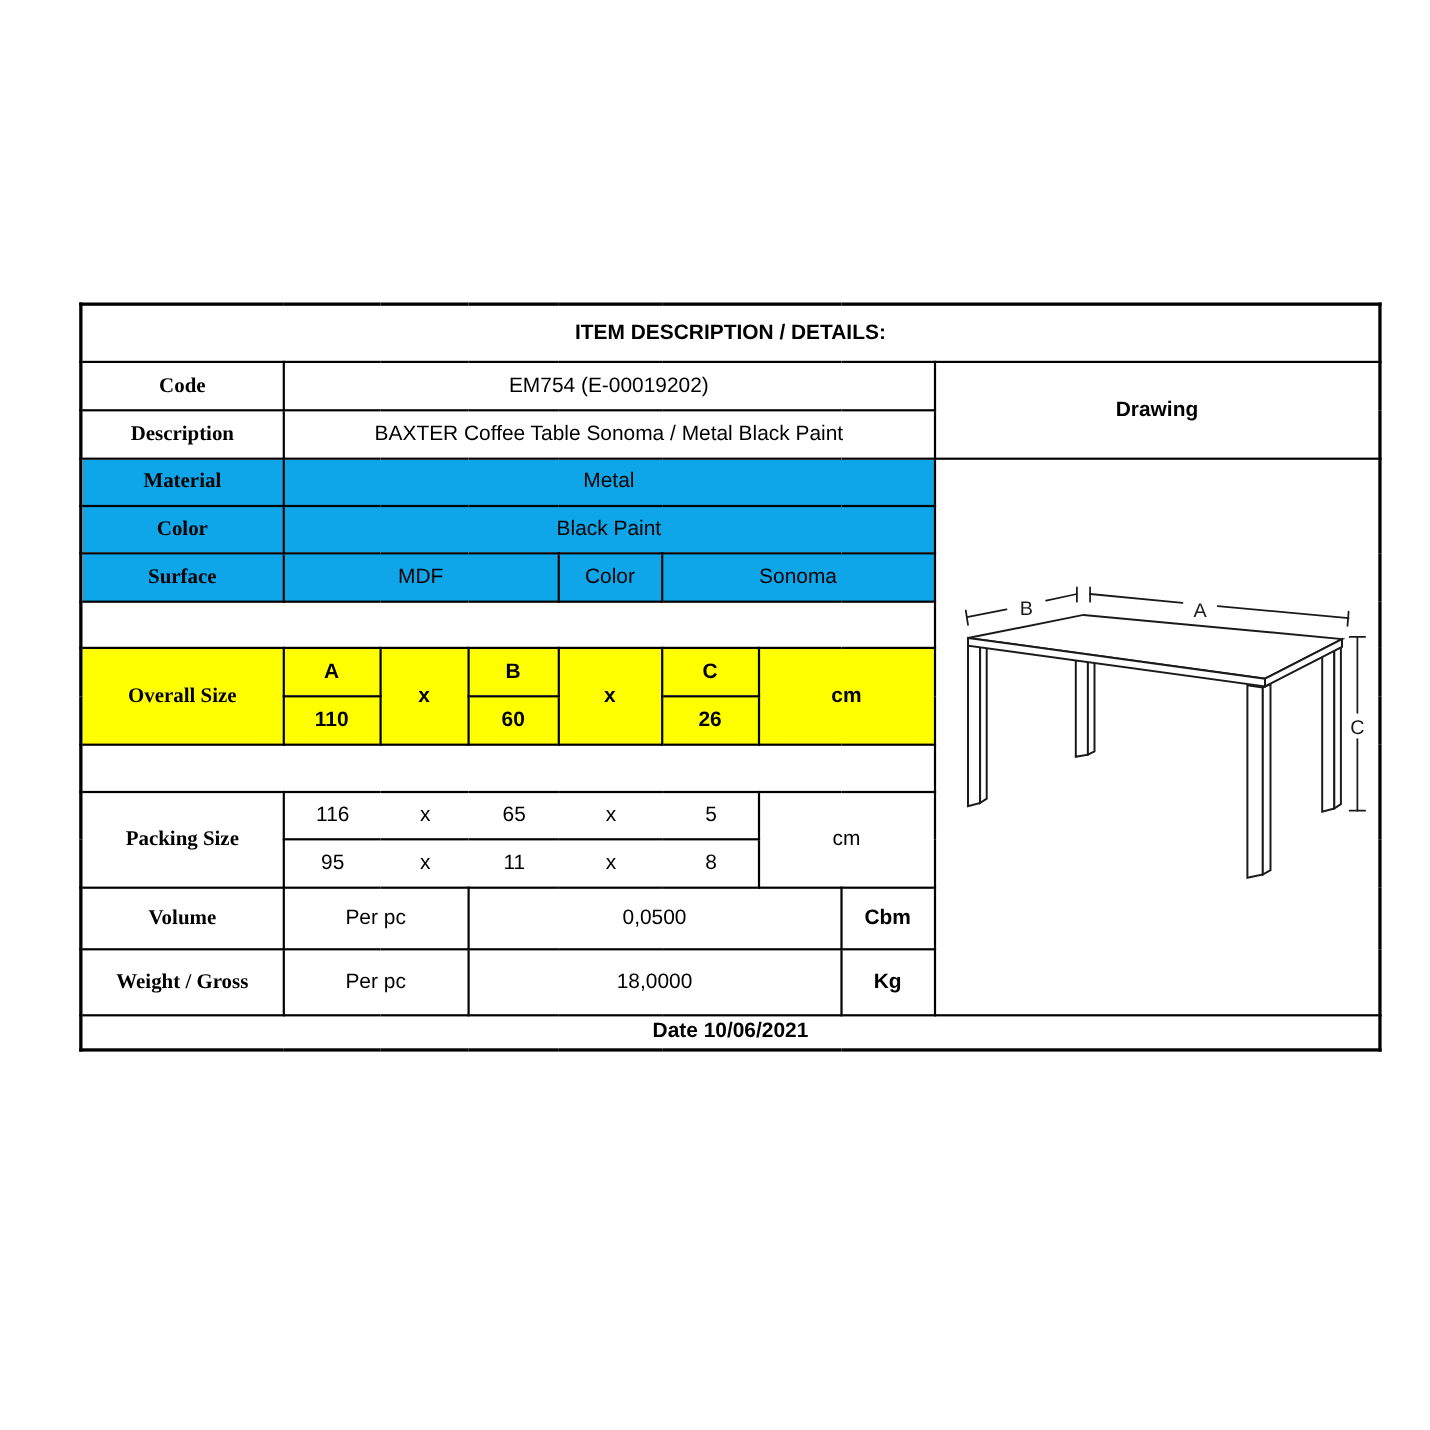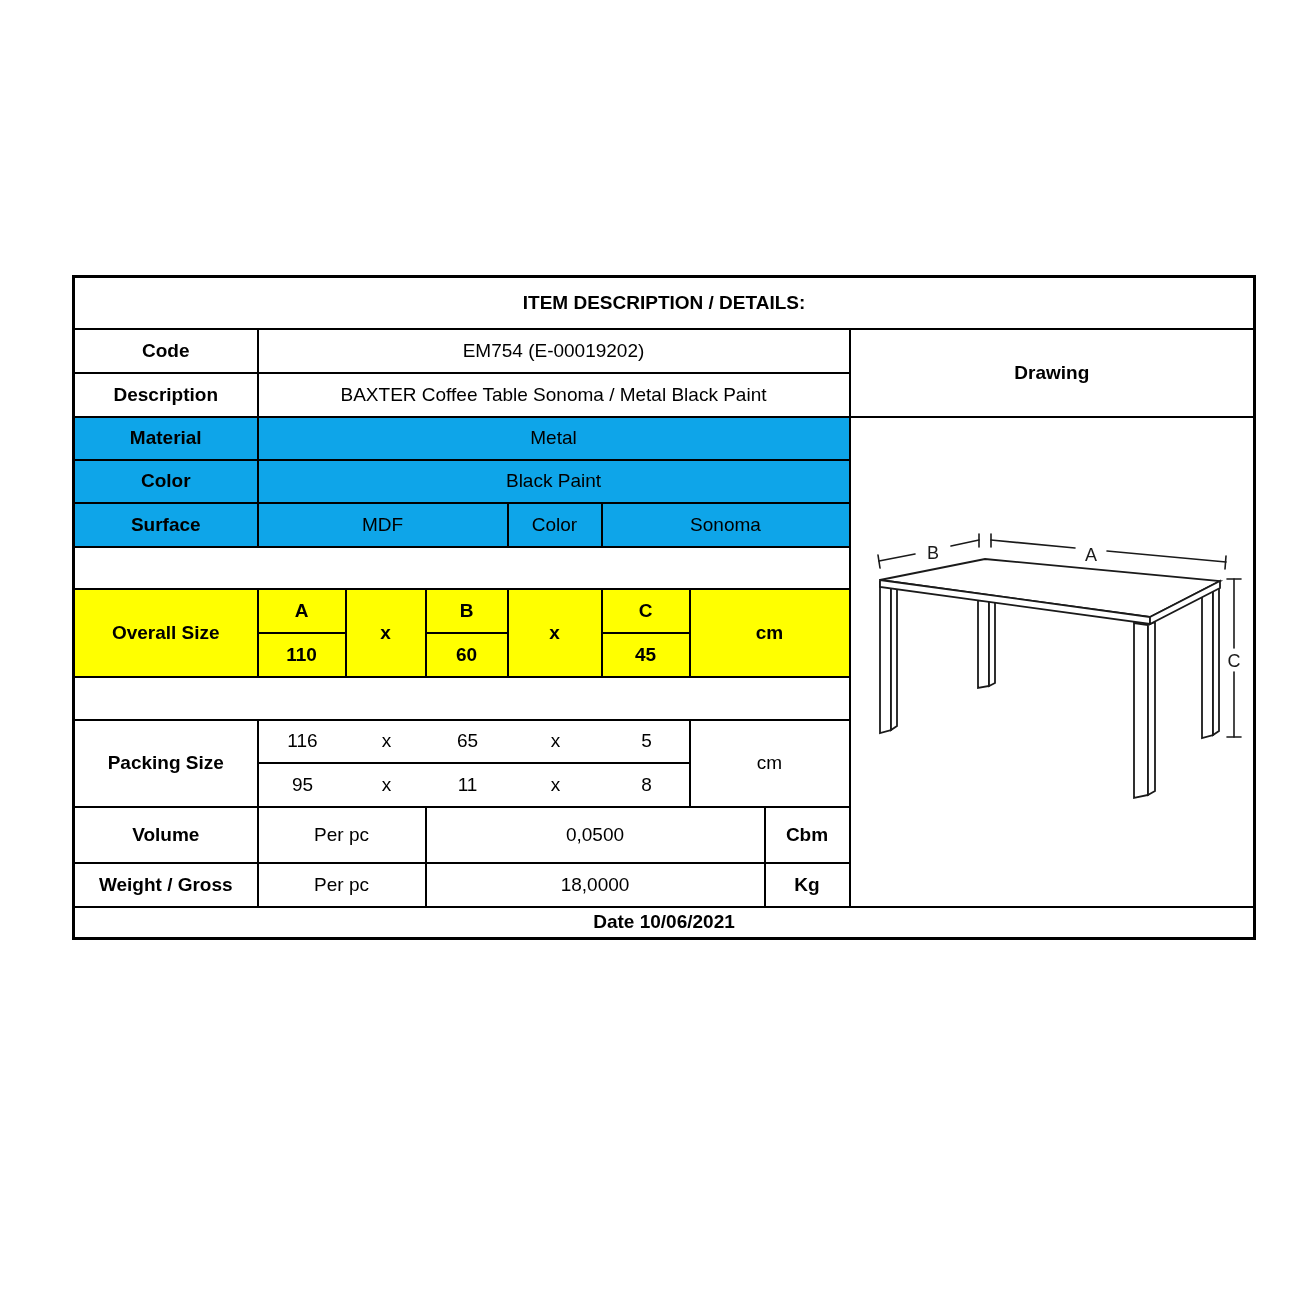--- a/index.html
+++ b/index.html
@@ -2,21 +2,21 @@
 <html><head>
 <meta charset="utf-8">
 <style>
   html,body{margin:0;padding:0;background:#ffffff;}
   .page{position:relative;width:1300px;height:1300px;background:#ffffff;
         font-family:"Liberation Sans", sans-serif;color:#000;}
   .spec-wrap{position:absolute;left:72px;top:275px;}
   table.spec{border-collapse:collapse;table-layout:fixed;width:1181px;padding-left:44px;}
   table.spec td{border:2px solid #000;padding:0;vertical-align:middle;
       text-align:center;font-size:19px;overflow:hidden;white-space:nowrap;}
-  td.lbl{text-align:left;padding-left:7px;font-weight:bold;}
+  td.lbl{text-align:left;padding-left:7px;font-weight:bold;font-family:Liberation Serif, serif;}
   td.hdr{font-weight:bold;font-size:21px;border-bottom:3px solid #000;}
   td.bold{font-weight:normal;}
   td.gray{background:#0ea5e9;}
   td.yellow{background:#ffff00;font-weight:bold;}
   td.noside{border-left:2px solid #000;border-right:2px solid #000;}
   td.unit-left{text-align:left;padding-left:6px;font-weight:bold;margin-left:24px;}
   td.date-cell{font-weight:bold;font-size:20px;}
   td.drawing-label{font-weight:bold;font-size:20px;}
   .pack-grid{display:grid;grid-template-columns:88px 80px 82px 94px 88px;width:436px;}
   .pack-grid span{display:block;text-align:center;}
@@ -134,21 +134,21 @@
         <td class="yellow">A</td>
         <td rowspan="2" class="yellow">x</td>
         <td class="yellow">B</td>
         <td rowspan="2" class="yellow">x</td>
         <td class="yellow">C</td>
         <td colspan="2" rowspan="2" class="yellow">cm</td>
       </tr>
       <tr style="height:44px">
         <td class="yellow">110</td>
         <td class="yellow">60</td>
-        <td class="yellow">45</td>
+        <td class="yellow">26</td>
       </tr>
 
       <tr style="height:43px">
         <td colspan="8" class="noside"></td>
       </tr>
 
       <tr style="height:43px">
         <td rowspan="2" class="lbl">Packing Size</td>
         <td colspan="5">
           <div class="pack-grid">
@@ -173,21 +173,21 @@
         </td>
       </tr>
 
       <tr style="height:56px">
         <td class="lbl">Volume</td>
         <td colspan="2" class="bold">Per pc</td>
         <td colspan="4">0,0500</td>
         <td class="unit-left">Cbm</td>
       </tr>
 
-      <tr style="height:44px">
+      <tr style="height:60px">
         <td class="lbl">Weight / Gross</td>
         <td colspan="2" class="bold">Per pc</td>
         <td colspan="4">18,0000</td>
         <td class="unit-left">Kg</td>
       </tr>
 
       <tr style="height:32px">
         <td colspan="9" class="date-cell">Date 10/06/2021</td>
       </tr>
     </tbody>

